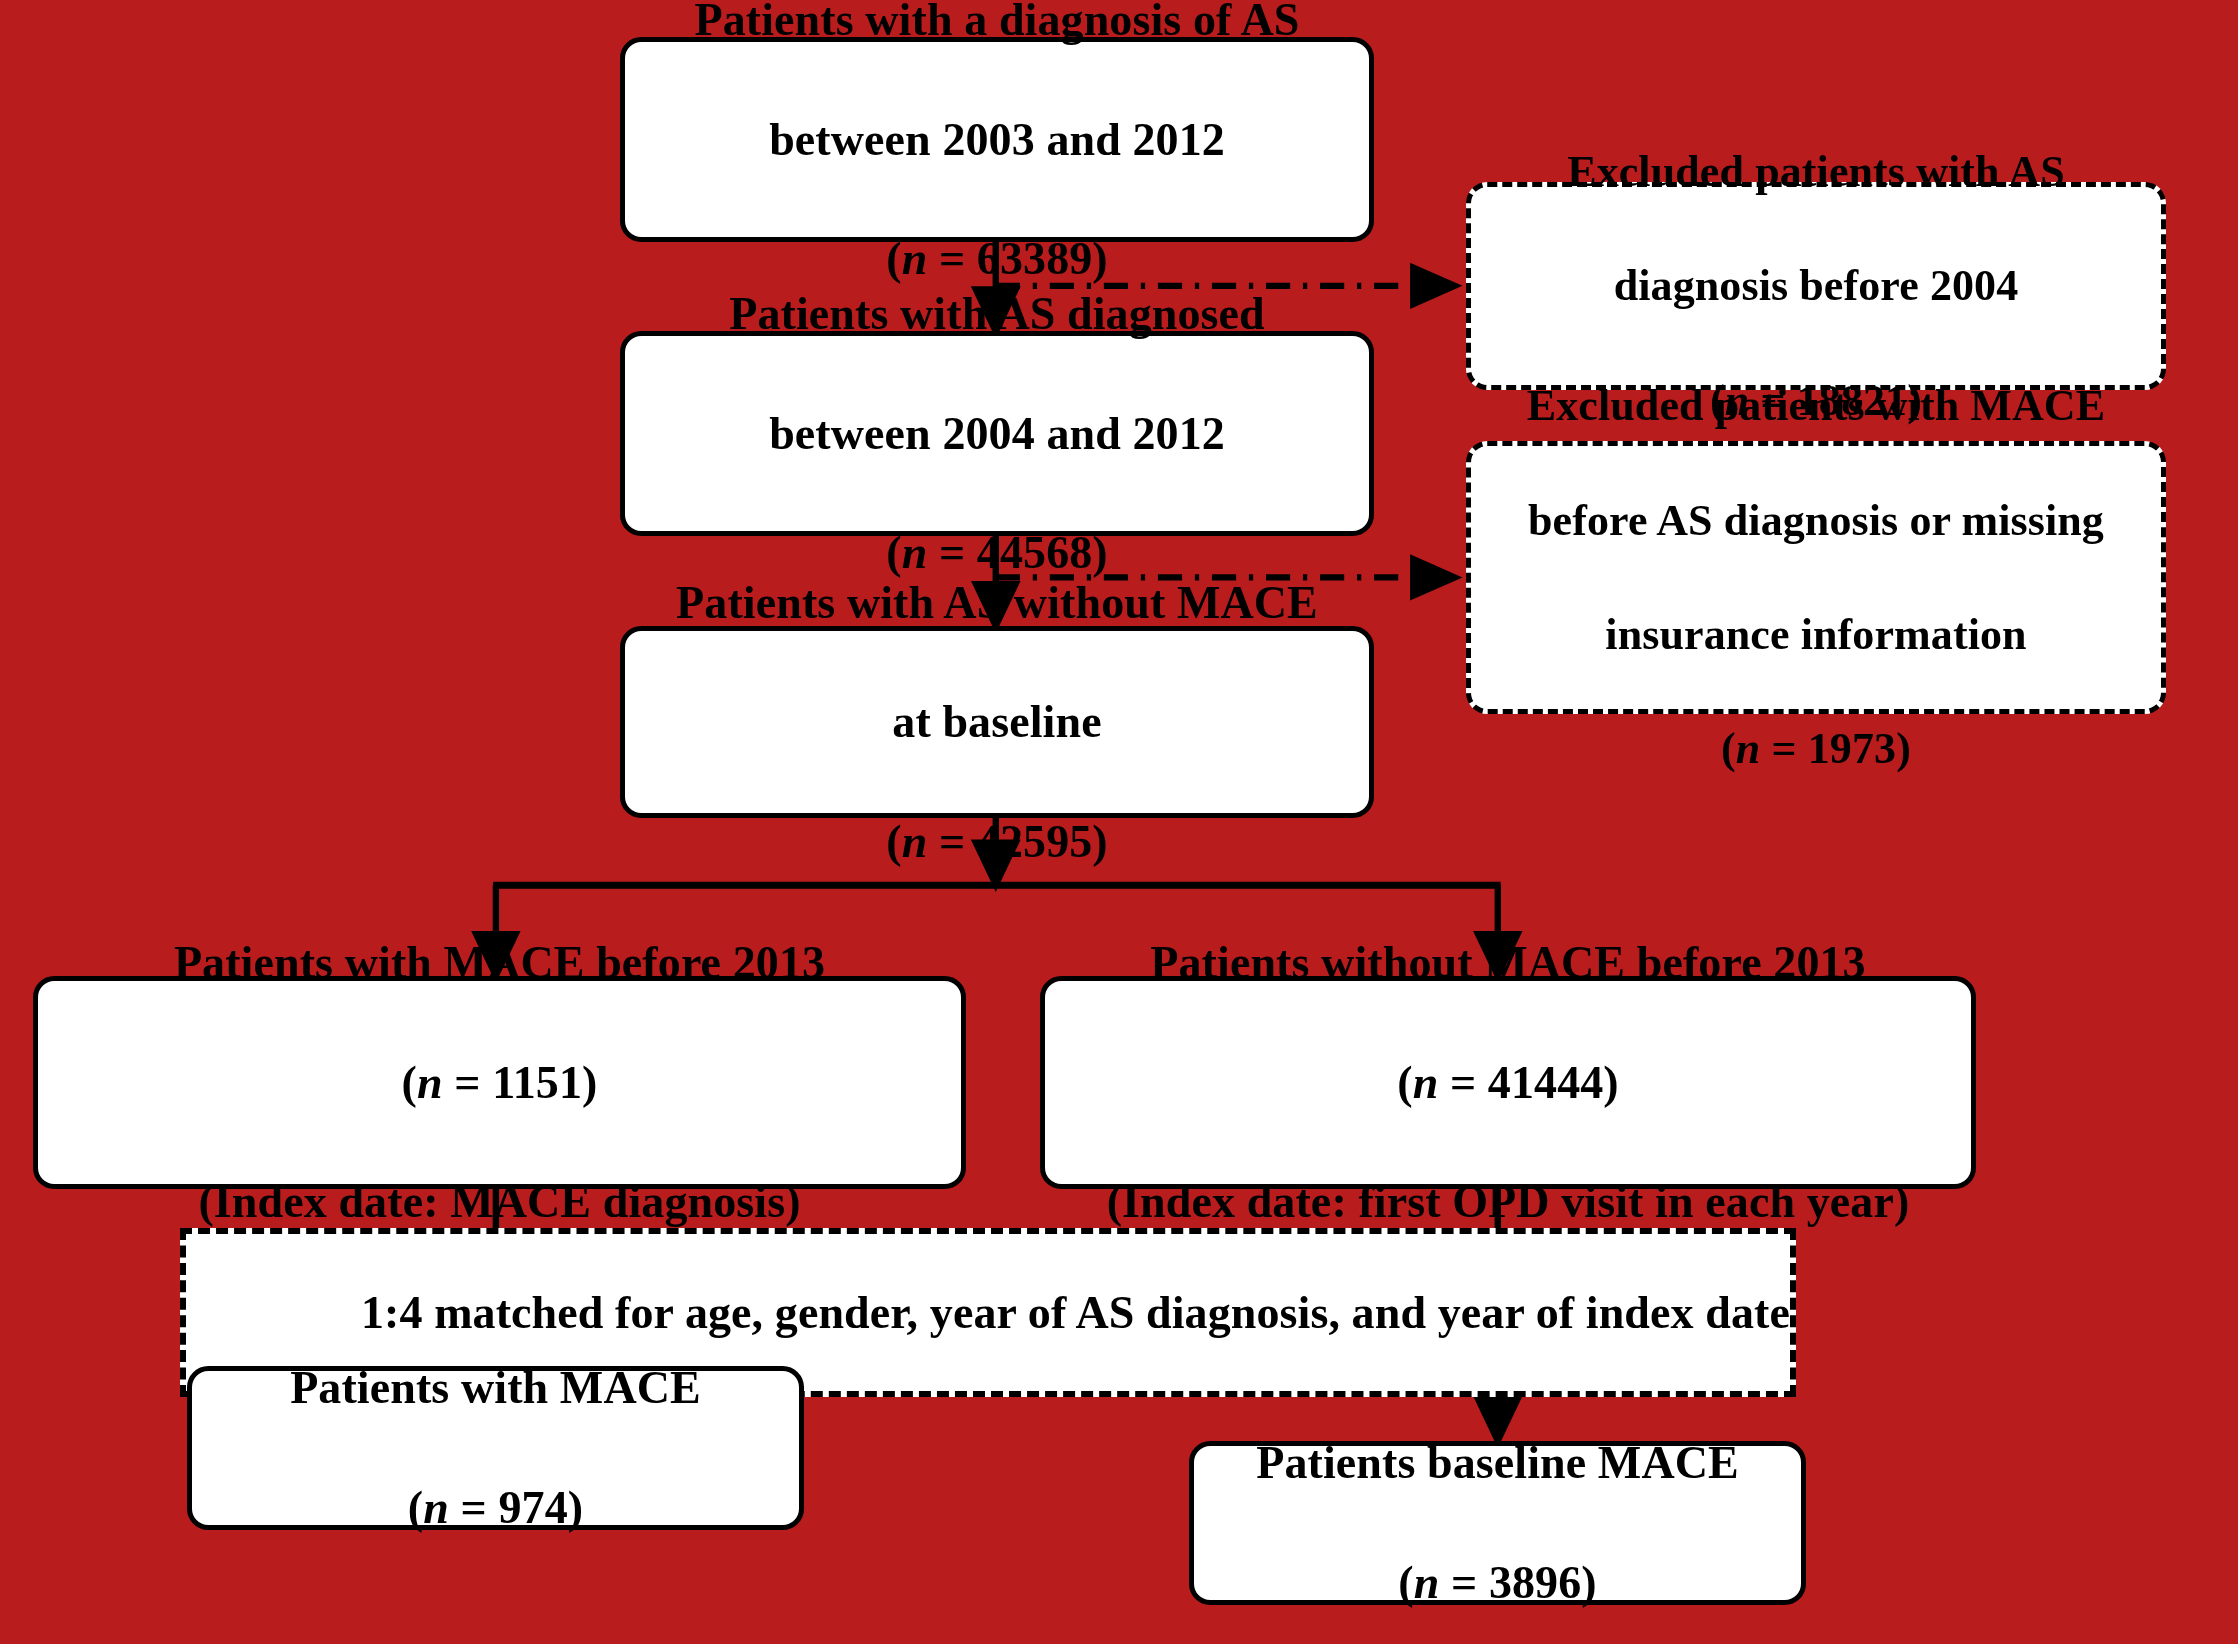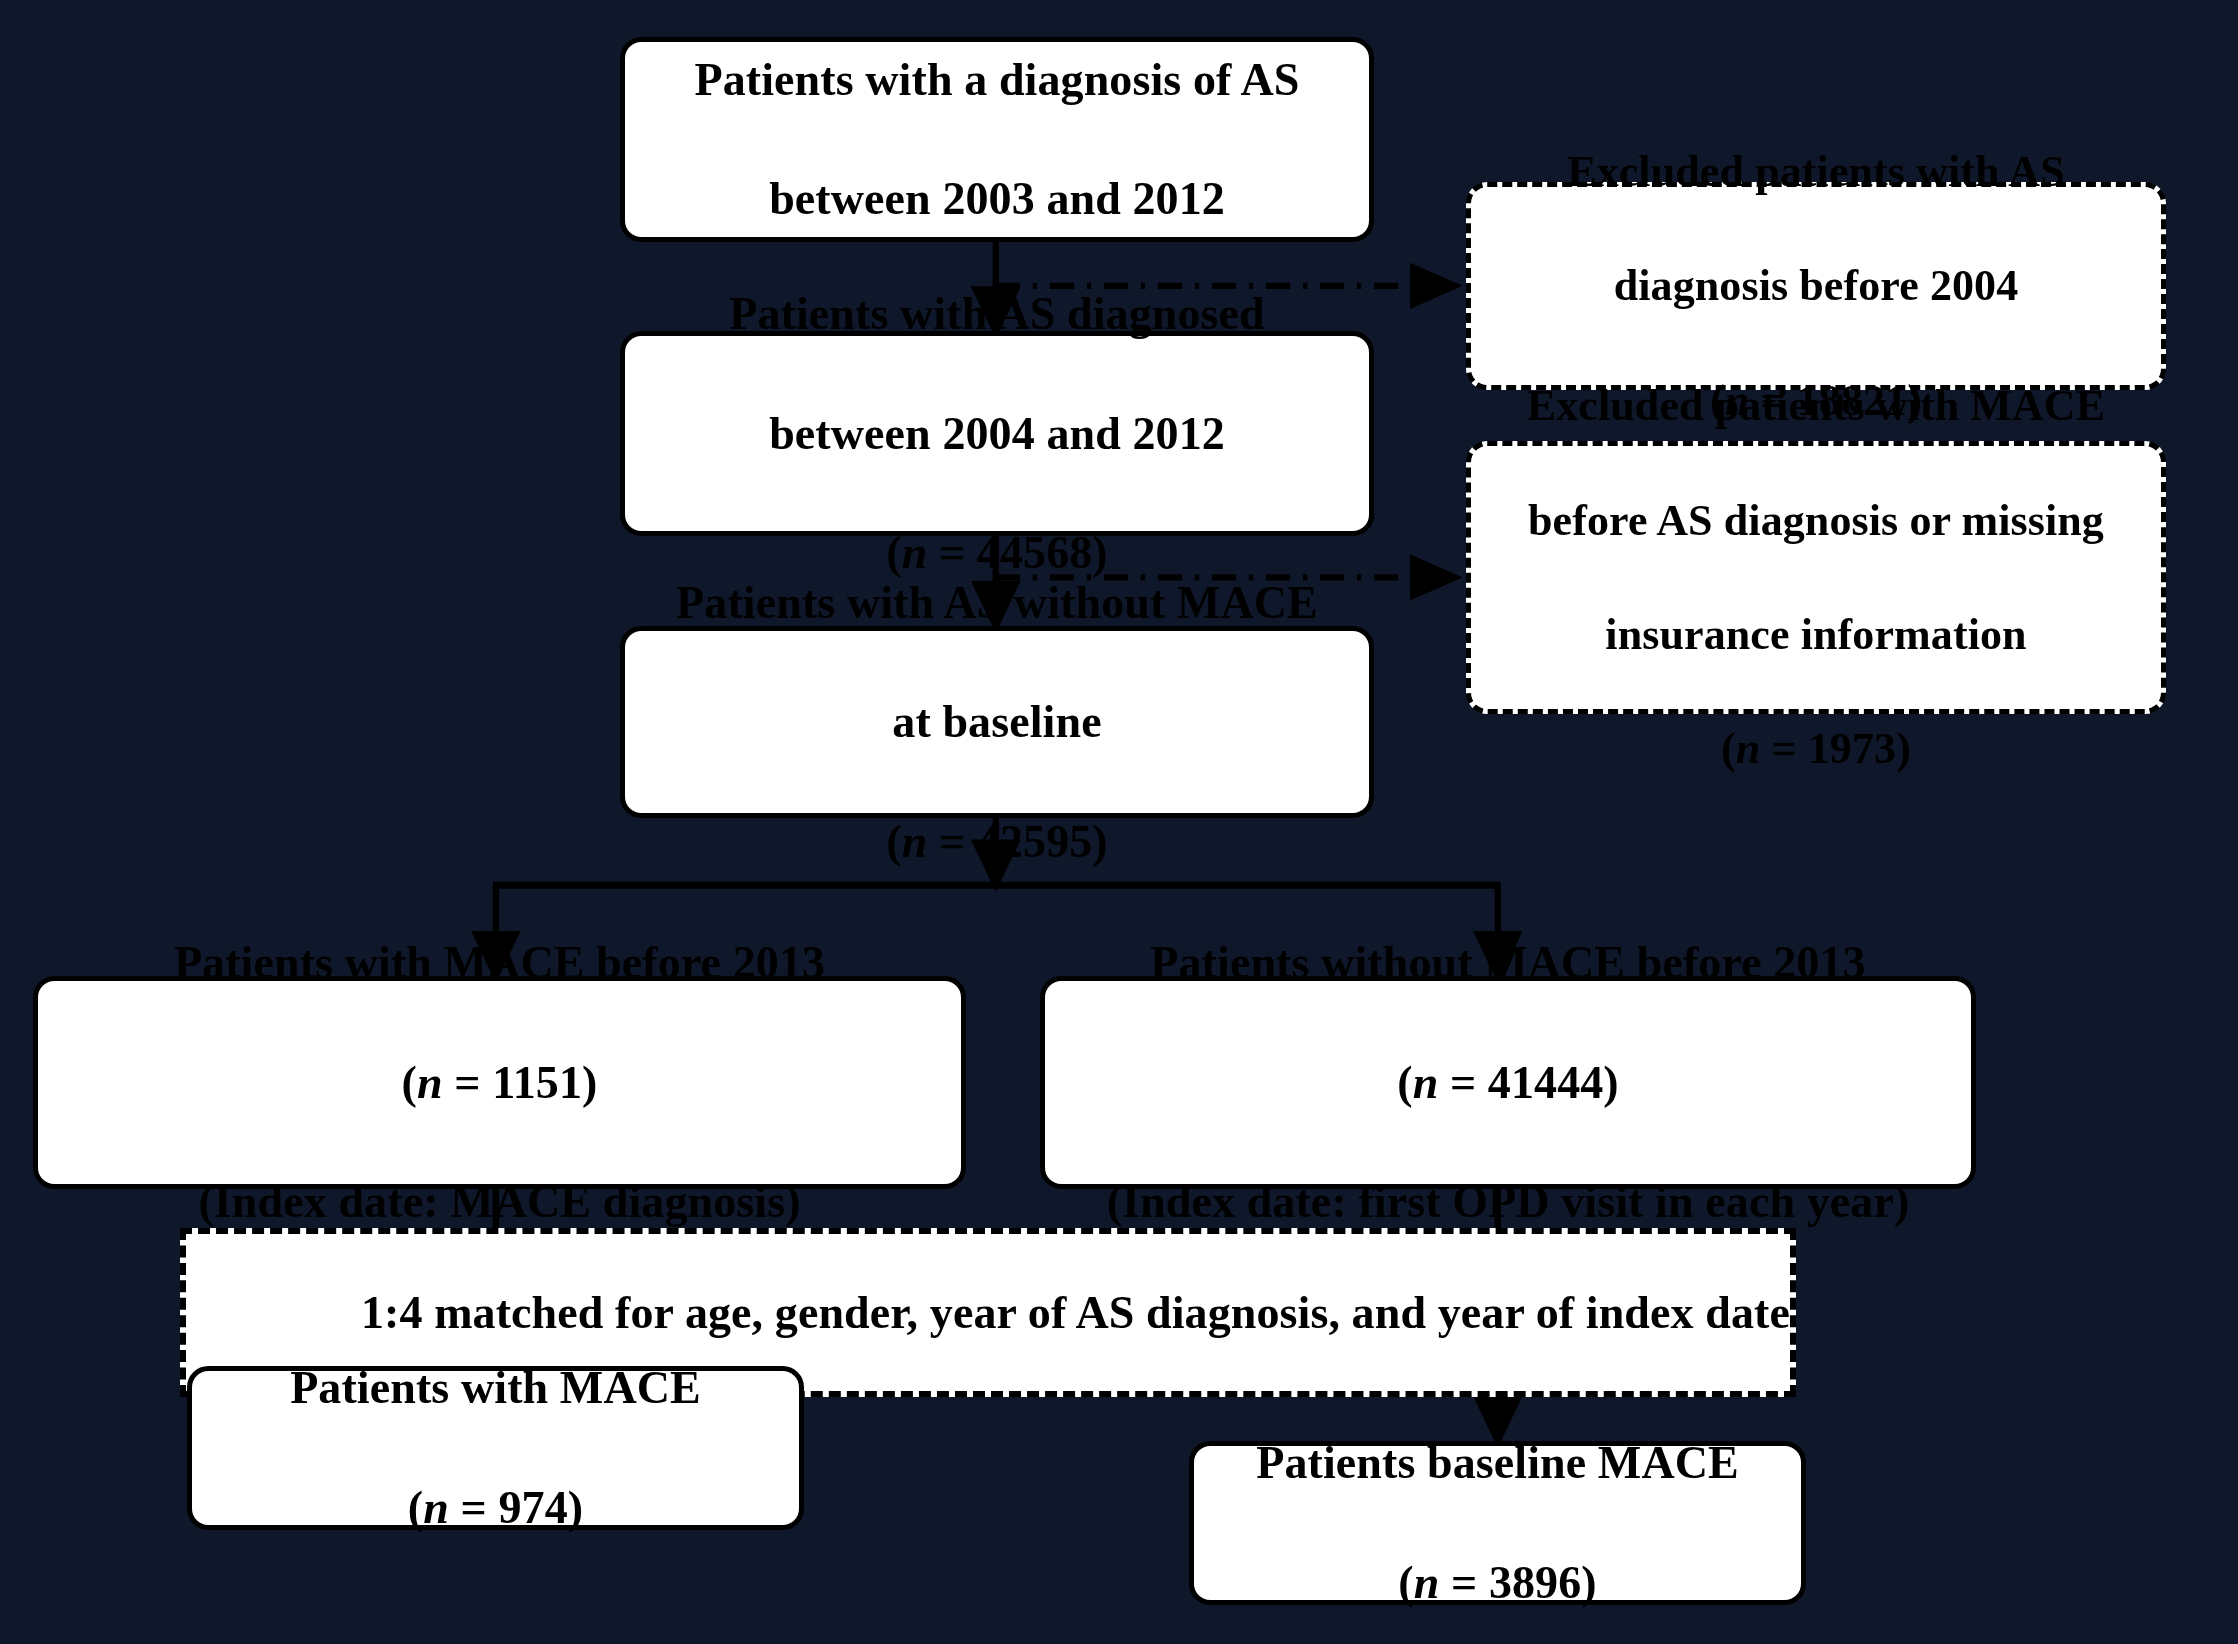--- a/index.html
+++ b/index.html
@@ -1,19 +1,19 @@
 <!DOCTYPE html>
 <html style="font-size:11.4px"><head>
 <meta charset="utf-8">
 <style>
   html,body{margin:0;padding:0;background:#ffffff;}
   #stage{
     position:relative;
     width:2239px;height:1644px;
-    background:#0f172a;
+    background:#b91c1c;
     overflow:hidden;
     font-family:"Liberation Serif","DejaVu Serif",serif;
   }
   .node{
     position:absolute;
     box-sizing:border-box;
     display:flex;
     align-items:center;
     justify-content:center;
     text-align:center;
@@ -82,20 +82,21 @@
 
     <line x1="697" y1="1960" x2="697" y2="2022" stroke="#000000" stroke-width="9" marker-end="url(#ah)"></line>
 
     <line x1="2106" y1="1960" x2="2106" y2="2022" stroke="#000000" stroke-width="9" marker-end="url(#ah)"></line>
   </svg>
 
   <div class="node solid-box" style="left:620px;top:37px;width:754px;height:205px;">
     <div class="txt t64">
       <div>Patients with a diagnosis of AS</div>
       <div>between 2003 and 2012</div>
+      <div><span>(</span><span class="ital">n</span><span> = 63389)</span></div>
     </div>
   </div>
 
   <div class="node solid-box" style="left:620px;top:331px;width:754px;height:205px;">
     <div class="txt t64">
       <div>Patients with AS diagnosed</div>
       <div>between 2004 and 2012</div>
       <div><span>(</span><span class="ital">n</span><span> = 44568)</span></div>
     </div>
   </div>

